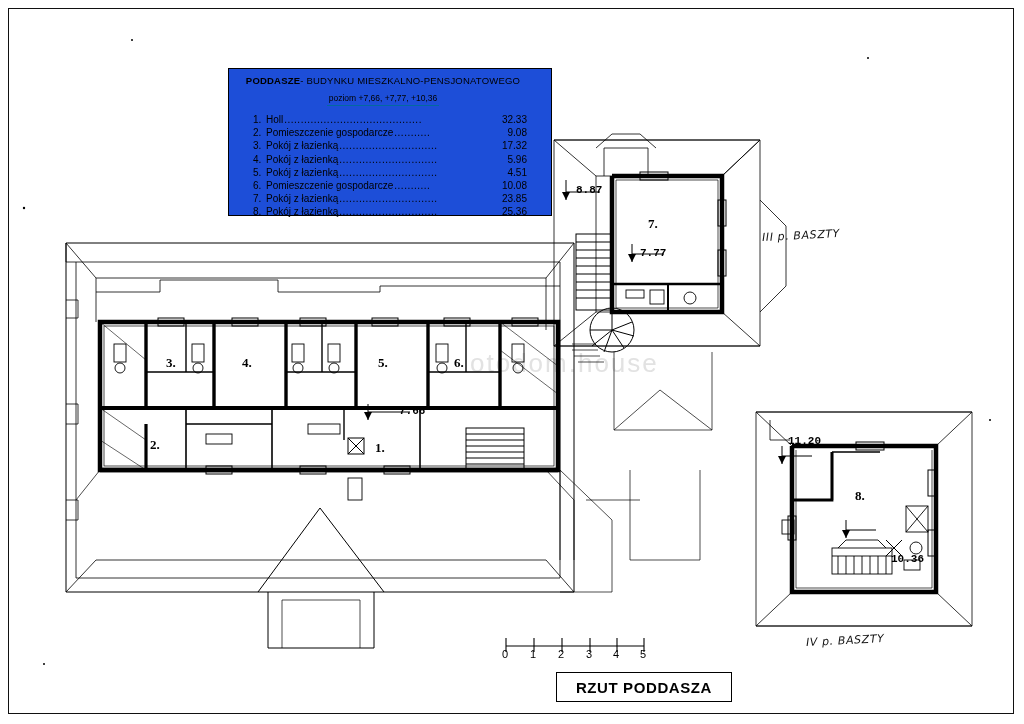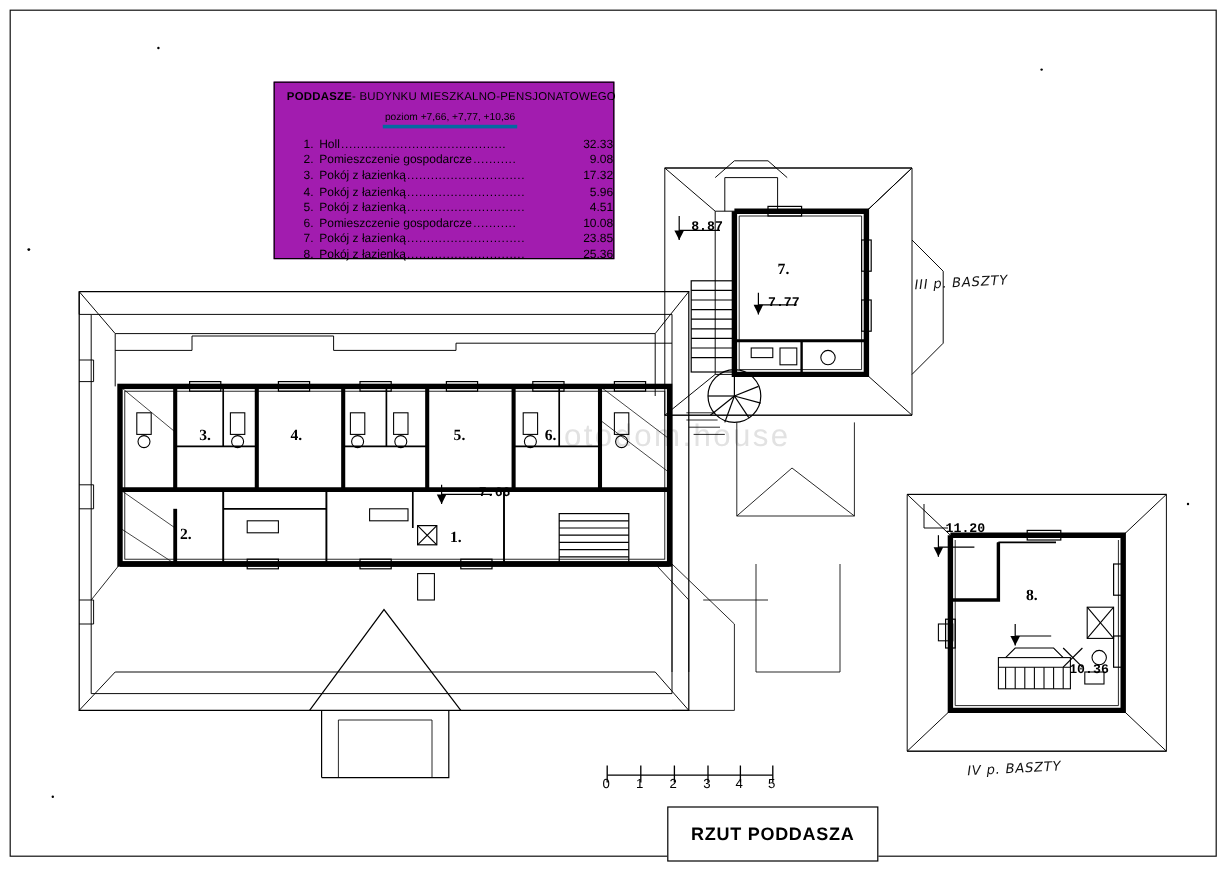--- a/index.html
+++ b/index.html
@@ -33,40 +33,40 @@
     top: 0;
     width: 1024px;
     height: 724px;
   }
 
   
   .legend {
     position: absolute;
     left: 228px;
     top: 68px;
-    width: 284px;
+    width: 324px;
     height: 148px;
     border: 1px solid #000;
-    background: #a21caf;
+    background: #1d4ed8;
     box-sizing: border-box;
-    padding: 6px 0 4px 10px;
+    padding: 6px 24px 4px 10px;
   }
   .legend-title {
     text-align: center;
     font-size: 9.5px;
     line-height: 12px;
     letter-spacing: 0.2px;
     white-space: nowrap;
   }
   .legend-title b { font-weight: bold; }
   .legend-sub {
     text-align: center;
     font-size: 8.5px;
     line-height: 11px;
-    border-bottom: 3px solid #0369a1;
+    border-bottom: 1px solid #0369a1;
     display: inline-block;
     margin: 1px auto 0 auto;
     padding: 0 2px 1px 2px;
   }
   .legend-sub-wrap { text-align: center; }
   .legend-list {
     margin: 7px 0 0 0;
     padding: 0 0 0 14px;
     list-style: none;
   }
@@ -113,21 +113,21 @@
     color: #000;
     white-space: nowrap;
   }
 
   
   .title-box {
     position: absolute;
     left: 556px;
     top: 672px;
     width: 176px;
-    height: 46px;
+    height: 30px;
     border: 1px solid #000;
     background: #fff;
     box-sizing: border-box;
     display: flex;
     align-items: center;
     justify-content: center;
   }
   .title-box span {
     font-size: 15px;
     font-weight: bold;

